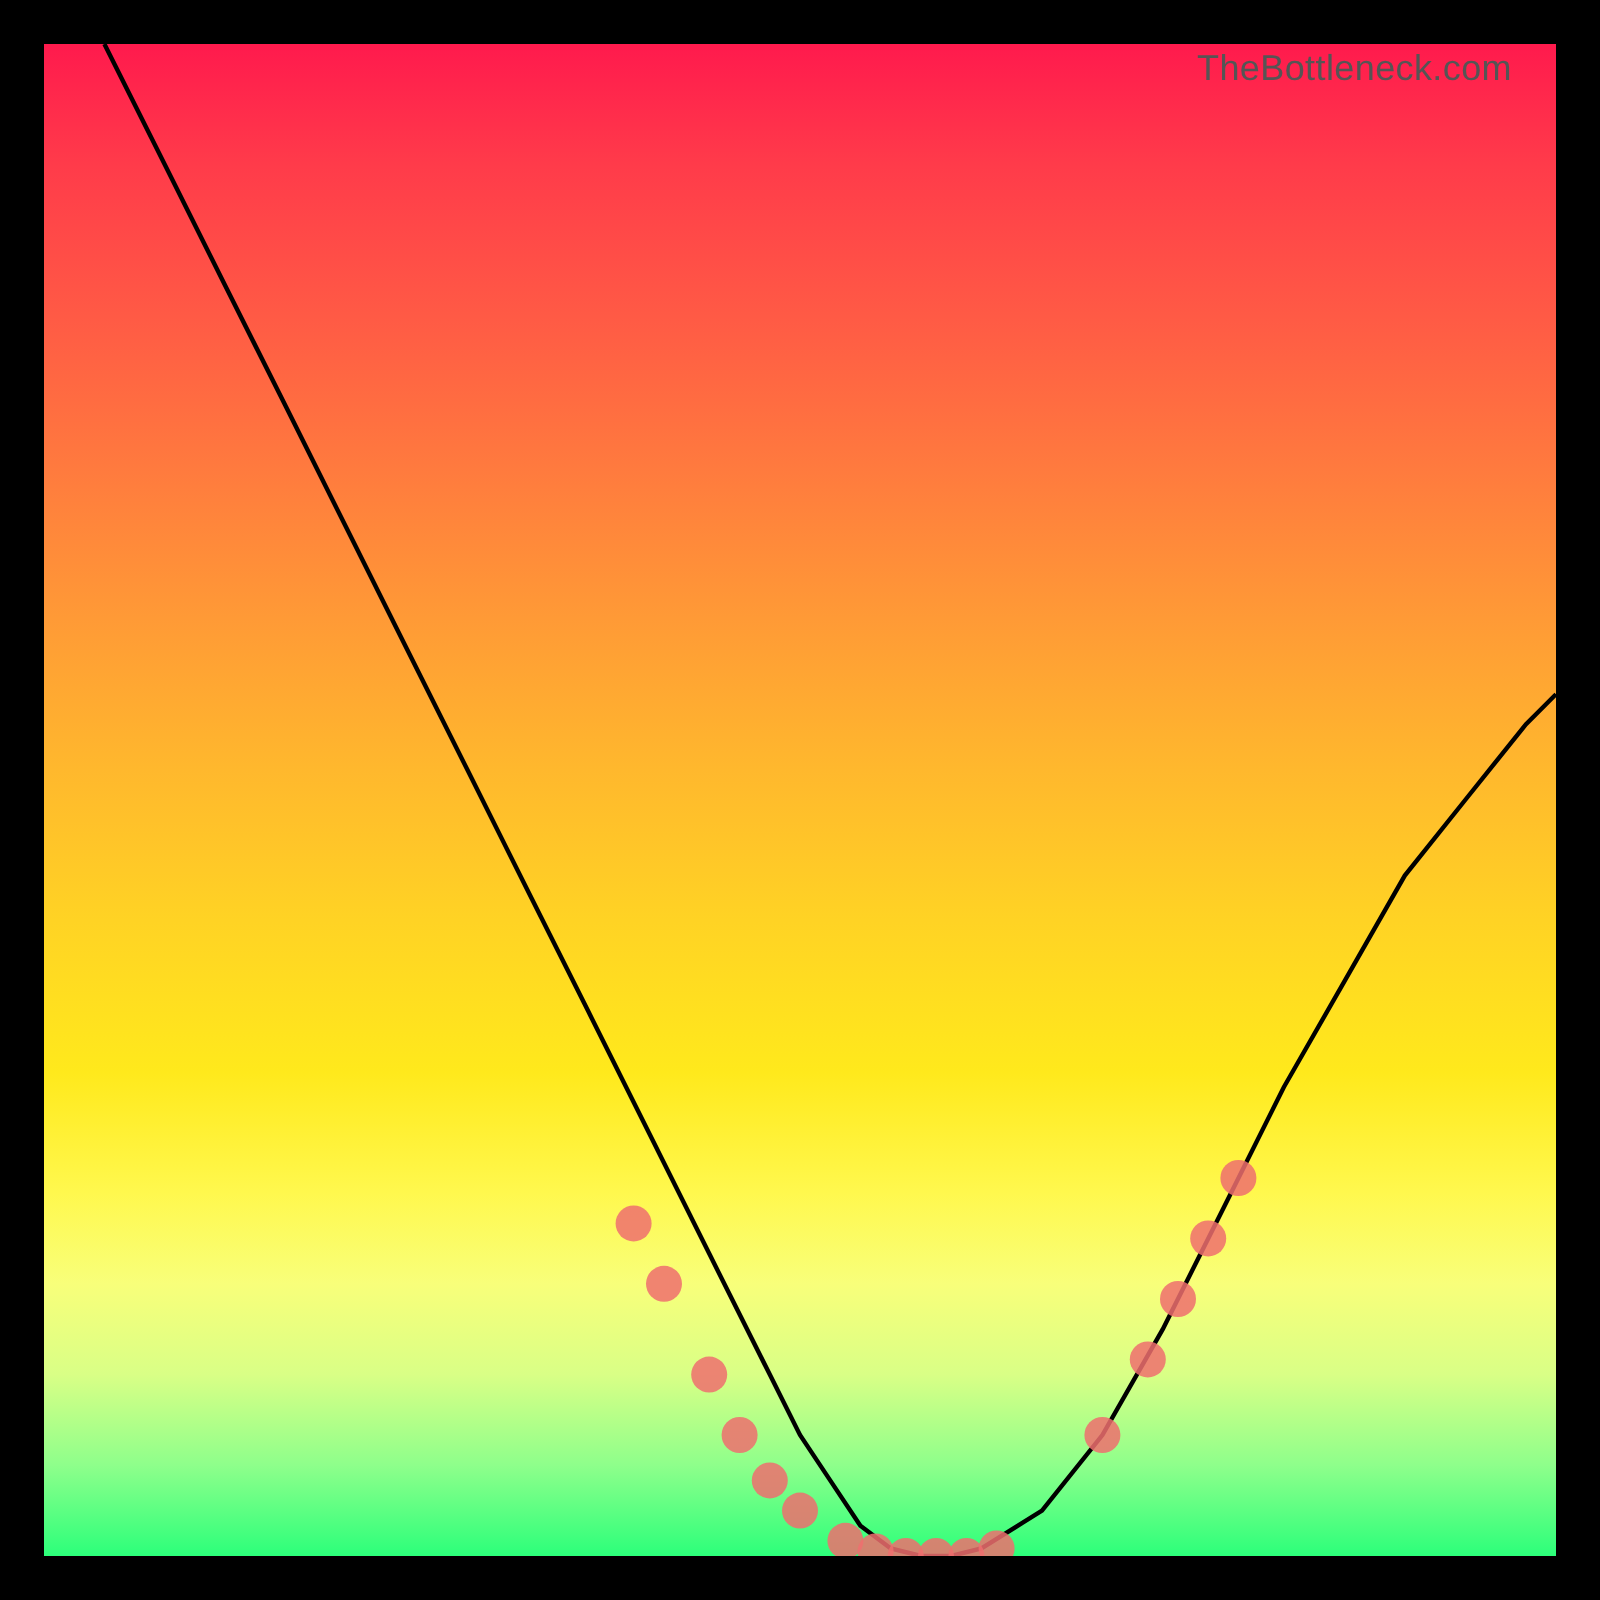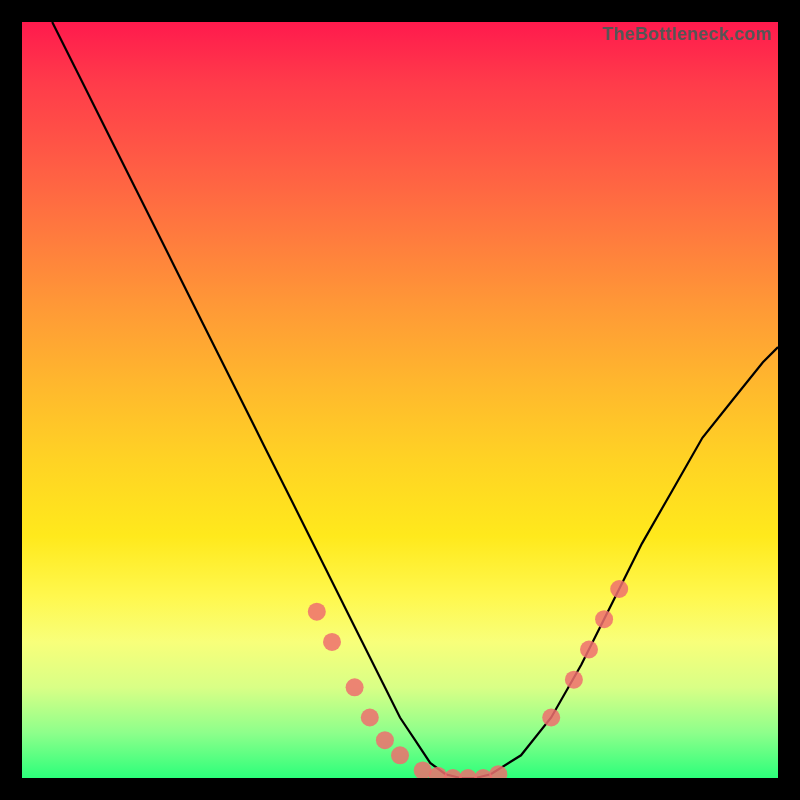--- a/index.html
+++ b/index.html
@@ -36,24 +36,24 @@
       #fff84e 76%,
       #f8ff7a 82%,
       #d9ff86 88%,
       #8eff8b 94%,
       #2cff7a 100%
     );
   }
   .watermark {
     position: absolute;
     top: 2px;
-    right: 6px;
+    right: 22px;
     color: #555;
     font-size: 18px;
-    font-weight: 700;
+    font-weight: 400;
     letter-spacing: 0.2px;
     z-index: 10;
     text-align: right;
   }
   svg.curve {
     position: absolute;
     left: 0;
     top: 0;
     width: 756px;
     height: 756px;

